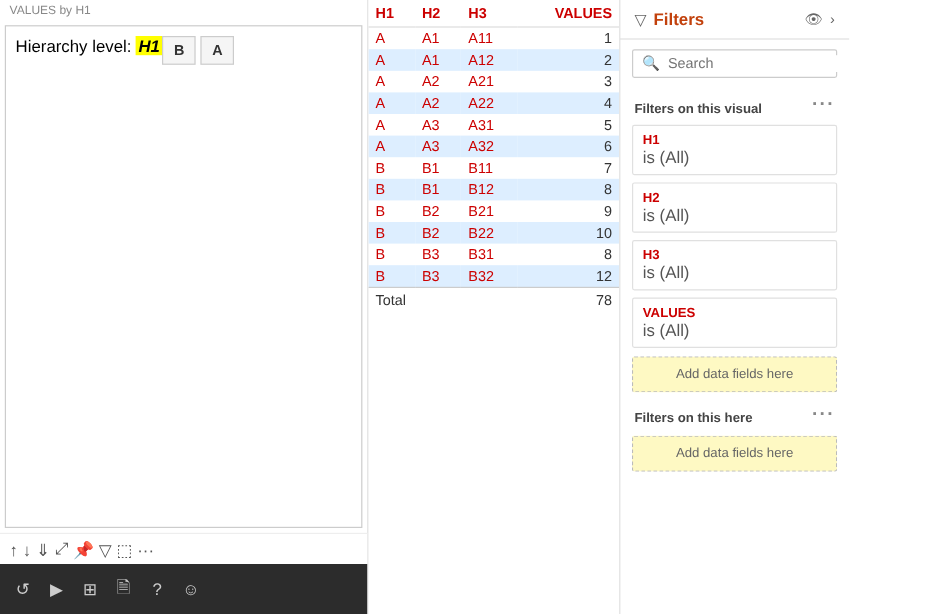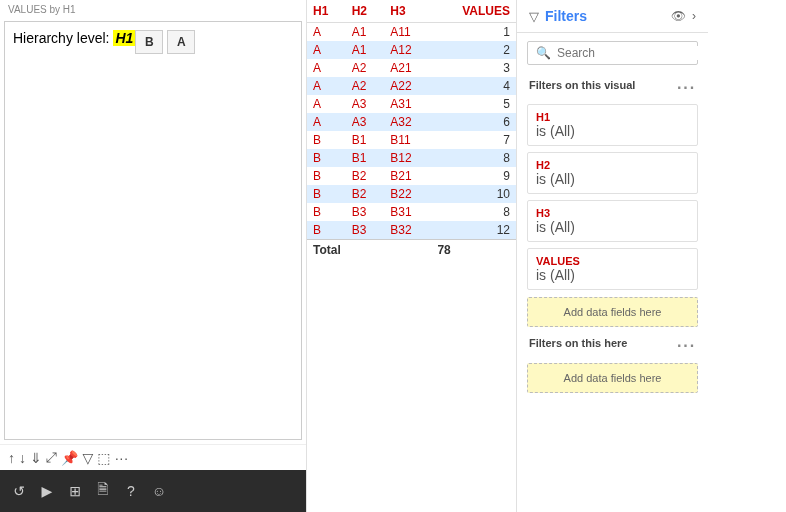--- a/index.html
+++ b/index.html
@@ -138,27 +138,27 @@
 
     .data-table tr.highlighted td {
       background: #ddeeff;
     }
 
     .data-table .h1-col { color: #c00; }
     .data-table .h2-col { color: #c00; }
     .data-table .h3-col { color: #c00; }
 
     .total-row td {
-      font-weight: 700;
+      font-weight: 400;
       border-top: 1px solid #ccc;
       padding: 3px 6px;
     }
 
     .total-row td.num {
-      text-align: left;
+      text-align: right;
     }
 
     
     .filter-panel {
       width: 191px;
       display: flex;
       flex-direction: column;
       padding: 0;
       overflow-y: auto;
     }
@@ -167,21 +167,21 @@
       display: flex;
       align-items: center;
       padding: 8px 12px;
       border-bottom: 1px solid #e0e0e0;
       gap: 6px;
     }
 
     .filter-title {
       font-size: 14px;
       font-weight: 600;
-      color: #3b82f6;
+      color: #c2410c;
       flex: 1;
     }
 
     .filter-icon {
       color: #666;
       font-size: 13px;
     }
 
     .filter-action-icon {
       color: #666;
@@ -207,21 +207,21 @@
       color: #555;
     }
 
     .section-label {
       font-size: 11px;
       color: #444;
       font-weight: 600;
       padding: 6px 12px 4px 12px;
       display: flex;
       justify-content: space-between;
-      align-items: flex-start;
+      align-items: flex-end;
     }
 
     .section-dots {
       color: #888;
       font-size: 16px;
       letter-spacing: 1px;
       cursor: pointer;
     }
 
     .filter-card {

